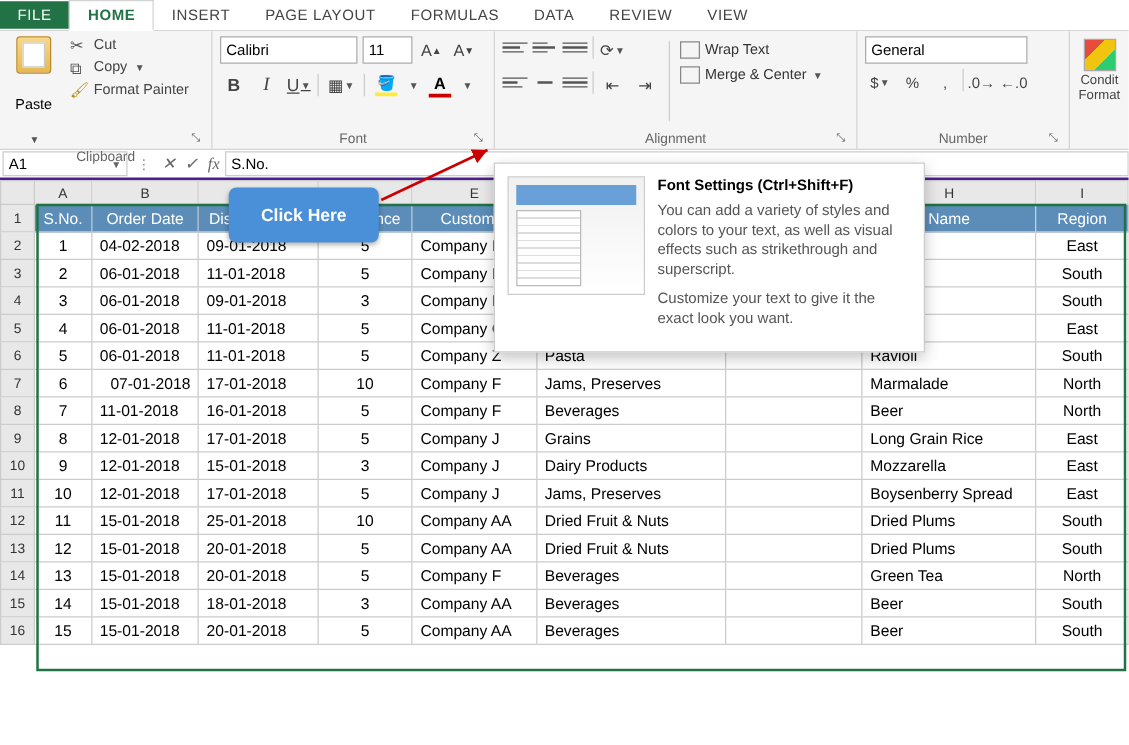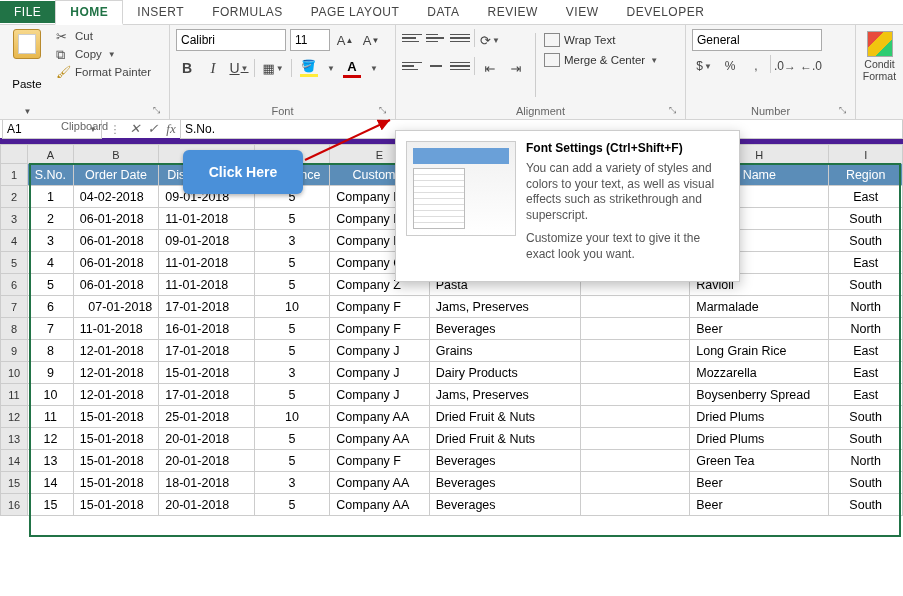--- a/index.html
+++ b/index.html
@@ -53,21 +53,21 @@
 .num-sel { width:130px; height:22px; border:1px solid #ababab; background:#fff; font-size:12px; padding:0 4px; }
 .num-row { display:flex; gap:2px; }
 .num-btn { width:24px; height:22px; display:flex; align-items:center; justify-content:center; font-size:12px; cursor:pointer; color:#444; }
 
 
 .styles-col { display:flex; flex-direction:column; align-items:center; padding:6px 2px; }
 .cf-icon { width:26px; height:26px; background:linear-gradient(135deg,#e74c3c 0 33%,#f1c40f 33% 66%,#2ecc71 66%); border:1px solid #aaa; }
 .styles-lbl { font-size:10.5px; text-align:center; color:#444; margin-top:2px; line-height:1.1; }
 
 
-.fx-bar { display:flex; align-items:center; height:24px; border-bottom:6px solid #4c1d95; }
+.fx-bar { display:flex; align-items:center; height:24px; border-bottom:2px solid #4c1d95; }
 .name-box { width:100px; border:1px solid #ccc; height:20px; margin:2px; font-size:12px; padding:0 4px; display:flex; align-items:center; justify-content:space-between; }
 .nb-drop { font-size:8px; color:#666; }
 .fx-sep { width:22px; text-align:center; color:#888; font-size:11px; }
 .fx-btn { width:18px; font-style:italic; font-family:serif; color:#666; font-size:13px; text-align:center; }
 .fx-input { flex:1; border:1px solid #ccc; height:20px; font-size:12px; padding:0 4px; }
 
 
 .grid-wrap { position:relative; display:flex; }
 .row-hdrs { display:flex; flex-direction:column; }
 .corner { width:28px; height:20px; background:#e8e8e8; border:1px solid #ccc; }
@@ -94,26 +94,25 @@
 
 svg.arrow { position:absolute; pointer-events:none; }
 </style>
 </head>
 <body>
 
 <div class="tabs">
   <div class="tab file">FILE</div>
   <div class="tab active">HOME</div>
   <div class="tab">INSERT</div>
+  <div class="tab">PAGE LAYOUT</div>
   <div class="tab">FORMULAS</div>
-  <div class="tab">PAGE LAYOUT</div>
   <div class="tab">DATA</div>
   <div class="tab">REVIEW</div>
   <div class="tab">VIEW</div>
-  <div class="tab">DEVELOPER</div>
 </div>
 
 <div class="ribbon">
 
   <div class="group" style="width:170px">
     <div class="group-body">
       <div class="clip-col">
         <div class="paste-icon"></div>
         <div style="font-size:11.5px;margin-top:2px">Paste</div>
         <span class="drop">▼</span>

